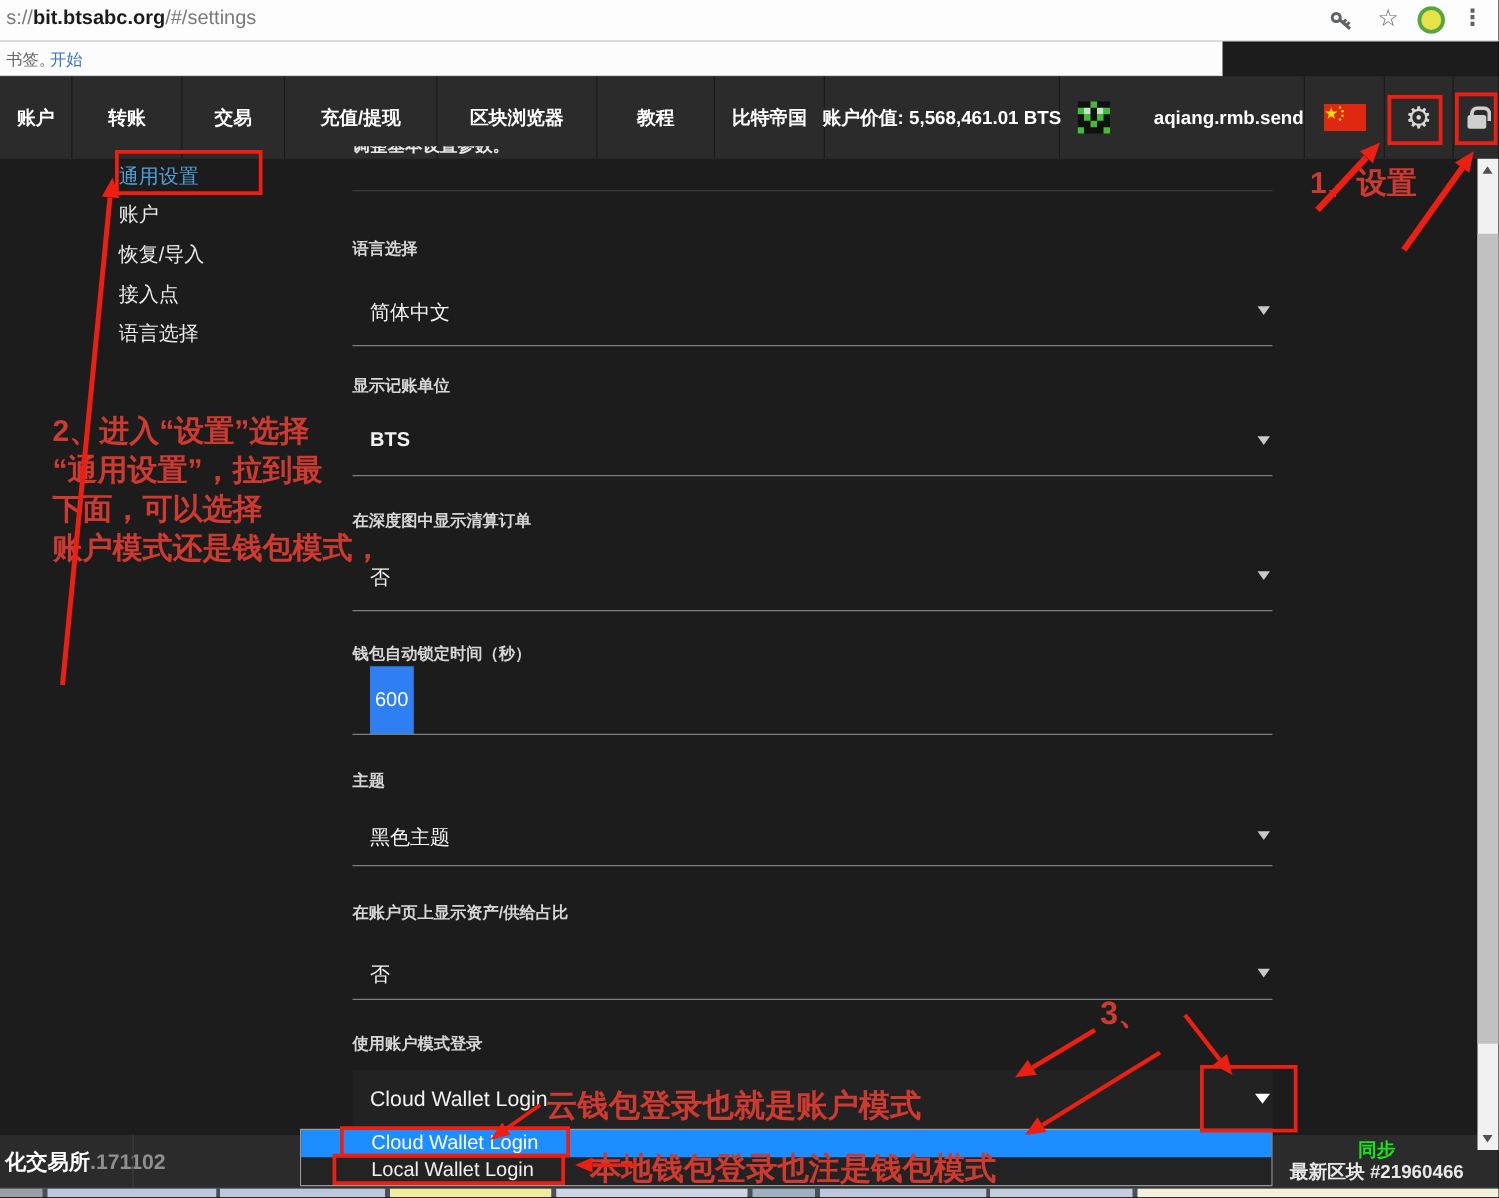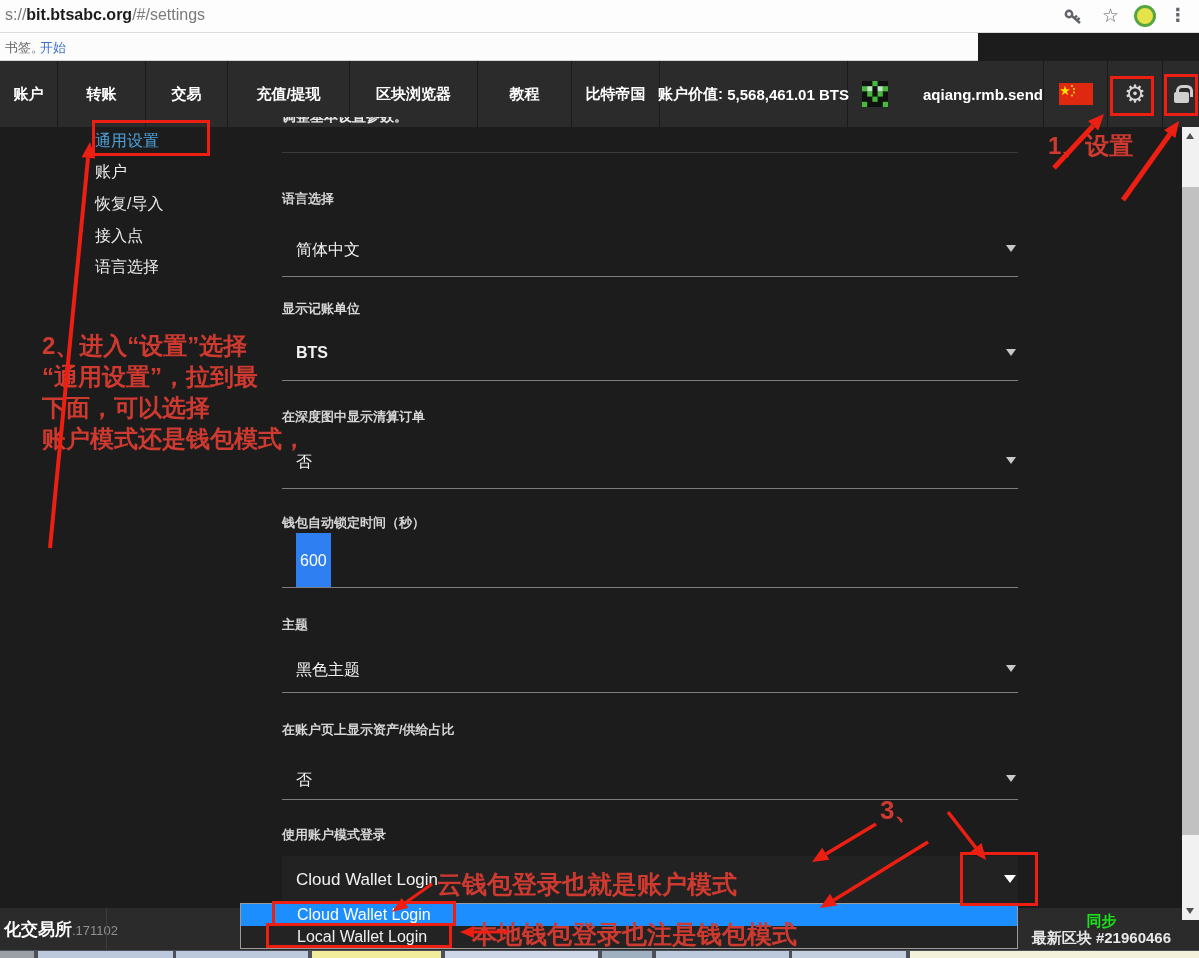--- a/index.html
+++ b/index.html
@@ -44,21 +44,21 @@
   
   .popup{position:absolute;left:240px;top:903px;width:778px;z-index:40;border:1px solid #9b9b9b;background:#232323;}
   .opt{height:22px;line-height:22px;padding-left:56px;font-size:16px;color:#fff;white-space:nowrap;}
   .opt.hl{background:#1d8eff;}
   .opt.dk{background:#232323;color:#f0f0f0;}
 
   
   .footer{position:absolute;left:0;top:908px;width:1199px;height:42px;background:#2b2b2b;z-index:20;}
   .f-left{position:absolute;left:4px;top:10px;display:flex;align-items:baseline;text-align:center;}
   .f-exch{font-size:17px;font-weight:bold;color:#fff;}
-  .f-build{font-size:13px;font-weight:normal;color:#8f8f8f;}
+  .f-build{font-size:17px;font-weight:bold;color:#8f8f8f;}
   .f-sep{position:absolute;left:106px;top:0;height:42px;width:1px;background:#3d3d3d;}
   .f-right{position:absolute;right:28px;top:4px;text-align:center;line-height:17px;}
   .f-sync{font-size:15px;font-weight:bold;color:#1ae51a;}
   .f-block{font-size:15px;font-weight:bold;color:#e8e8e8;}
 
   
   .sbar{position:absolute;left:1182px;top:127px;width:17px;height:793px;background:#f1f1f1;z-index:30;}
   .sb-thumb{position:absolute;left:0;top:60px;width:17px;height:648px;background:#c1c1c1;}
   .sb-up{position:absolute;left:4px;top:6px;width:0;height:0;border:4.5px solid transparent;border-bottom:6px solid #505050;border-top:none;}
   .sb-down{position:absolute;left:4px;bottom:6px;width:0;height:0;border:4.5px solid transparent;border-top:6px solid #505050;border-bottom:none;}

